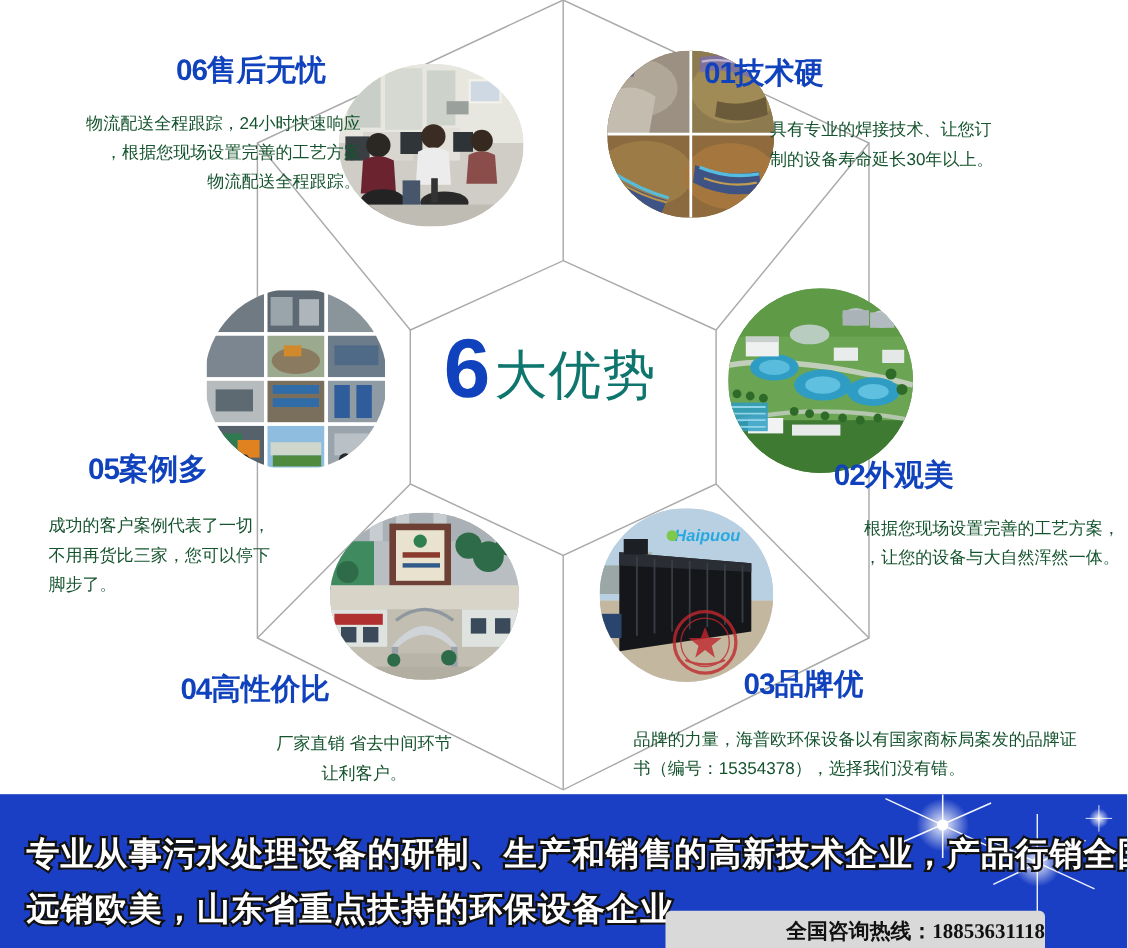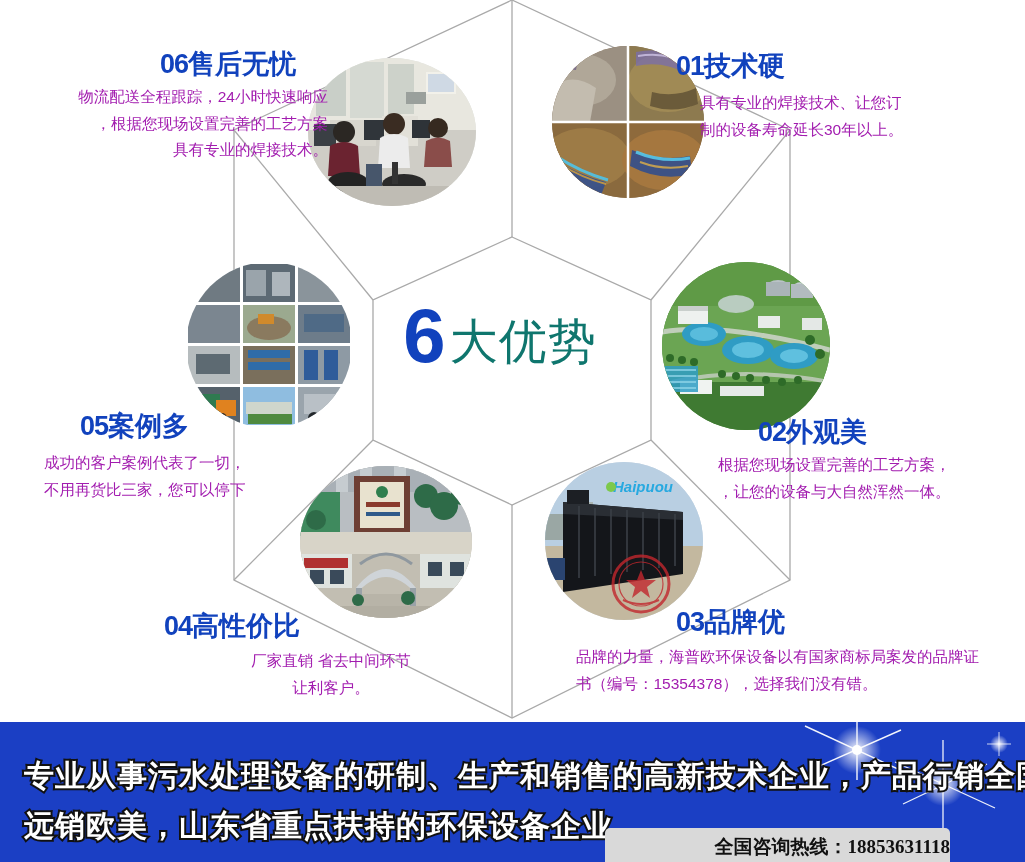--- a/index.html
+++ b/index.html
@@ -59,22 +59,23 @@
     color: #1142bd;
     letter-spacing: 0px;
     white-space: nowrap;
     z-index: 6;
   }
   .adv-num { letter-spacing: -1px; }
   .adv-body {
     position: absolute;
     font-size: 15.5px;
     line-height: 1.72;
-    color: #a21caf;
+    color: #14532d;
     z-index: 6;
+    margin-top: 16px;
   }
 
   
   .photo {
     position: absolute;
     border-radius: 50%;
     overflow: hidden;
     z-index: 4;
     box-shadow: 0 0 0 0 rgba(0,0,0,0);
   }
@@ -184,21 +185,21 @@
       <rect x="58" y="106" width="16" height="30" fill="#47566b"></rect>
       <rect x="0" y="128" width="168" height="20" fill="#bfbcb4"></rect>
     </svg>
   </div>
   <div class="adv-title" style="left:160px; top:46px;">
     <span class="adv-num">06</span><span>售后无忧</span>
   </div>
   <div class="adv-body" style="left:28px; top:84px; width:300px; text-align:right;">
     <div>物流配送全程跟踪，24小时快速响应</div>
     <div>，根据您现场设置完善的工艺方案</div>
-    <div>具有专业的焊接技术。</div>
+    <div>物流配送全程跟踪。</div>
   </div>
 
   <div class="photo" style="left:552px; top:46px; width:152px; height:152px;">
     <svg width="152" height="152" viewBox="0 0 152 152" xmlns="http://www.w3.org/2000/svg">
       <rect width="152" height="152" fill="#8a7257"></rect>
 
       <rect x="0" y="0" width="76" height="76" fill="#9b9082"></rect>
       <ellipse cx="30" cy="34" rx="34" ry="26" fill="#b0a798"></ellipse>
       <path d="M0 40 q22 -14 44 2 l-6 34 h-38 z" fill="#c3bcaf"></path>
       <path d="M4 20 q10 -10 22 -6 l-2 10 q-10 -2 -18 4 z" fill="#6e5f88" opacity="0.75"></path>
@@ -218,21 +219,21 @@
       <rect x="76" y="76" width="76" height="76" fill="#8e6a3c"></rect>
       <ellipse cx="112" cy="114" rx="42" ry="30" fill="#a5773f"></ellipse>
       <path d="M80 104 q28 12 58 6 l2 18 q-32 8 -62 -8 z" fill="#2c4b90" opacity="0.85"></path>
       <path d="M84 106 q26 11 54 6" stroke="#56c8ea" stroke-width="3" fill="none" opacity="0.9"></path>
       <path d="M88 116 q24 9 48 4" stroke="#e0b047" stroke-width="2" fill="none" opacity="0.8"></path>
 
       <line x1="76" y1="0" x2="76" y2="152" stroke="#ffffff" stroke-width="2.5"></line>
       <line x1="0" y1="76" x2="152" y2="76" stroke="#ffffff" stroke-width="2.5"></line>
     </svg>
   </div>
-  <div class="adv-title" style="left:676px; top:48px;">
+  <div class="adv-title" style="left:640px; top:48px;">
     <span class="adv-num">01</span><span>技术硬</span>
   </div>
   <div class="adv-body" style="left:700px; top:90px; width:310px; text-align:left;">
     <div>具有专业的焊接技术、让您订</div>
     <div>制的设备寿命延长30年以上。</div>
   </div>
 
   <div class="photo" style="left:662px; top:262px; width:168px; height:168px;">
     <svg width="168" height="168" viewBox="0 0 168 168" xmlns="http://www.w3.org/2000/svg">
       <rect width="168" height="168" fill="#4d8a3c"></rect>
@@ -282,21 +283,21 @@
           <circle cx="120" cy="120" r="4"></circle>
           <circle cx="136" cy="118" r="4"></circle>
         <circle cx="148" cy="78" r="5"></circle>
           <circle cx="158" cy="92" r="5"></circle>
       </g>
     </svg>
   </div>
   <div class="adv-title" style="left:758px; top:414px;">
     <span class="adv-num">02</span><span>外观美</span>
   </div>
-  <div class="adv-body" style="left:718px; top:452px; width:300px; text-align:left;">
+  <div class="adv-body" style="left:718px; top:452px; width:300px; text-align:right;">
     <div>根据您现场设置完善的工艺方案，</div>
     <div>，让您的设备与大自然浑然一体。</div>
   </div>
 
   <div class="photo" style="left:545px; top:462px; width:158px; height:158px;">
     <svg width="158" height="158" viewBox="0 0 158 158" xmlns="http://www.w3.org/2000/svg">
       <rect width="158" height="158" fill="#cfd9e4"></rect>
       <rect x="0" y="0" width="158" height="84" fill="#b9cfe2"></rect>
       <rect x="0" y="84" width="158" height="74" fill="#c3b89f"></rect>
 
@@ -438,20 +439,21 @@
         <line x1="0" y1="123.5" x2="166" y2="123.5"></line>
       </g>
     </svg>
   </div>
   <div class="adv-title" style="left:80px; top:408px;">
     <span class="adv-num">05</span><span>案例多</span>
   </div>
   <div class="adv-body" style="left:44px; top:450px; width:300px; text-align:left;">
     <div>成功的客户案例代表了一切，</div>
     <div>不用再货比三家，您可以停下</div>
+    <div>脚步了。</div>
   </div>
 
   <div id="banner">
     <svg id="banner-sparkles" viewBox="0 0 230 140" xmlns="http://www.w3.org/2000/svg">
       <defs>
         <radialGradient id="glow1" cx="50%" cy="50%" r="50%">
           <stop offset="0%" stop-color="#ffffff" stop-opacity="0.95"></stop>
           <stop offset="100%" stop-color="#ffffff" stop-opacity="0"></stop>
         </radialGradient>
       </defs>

